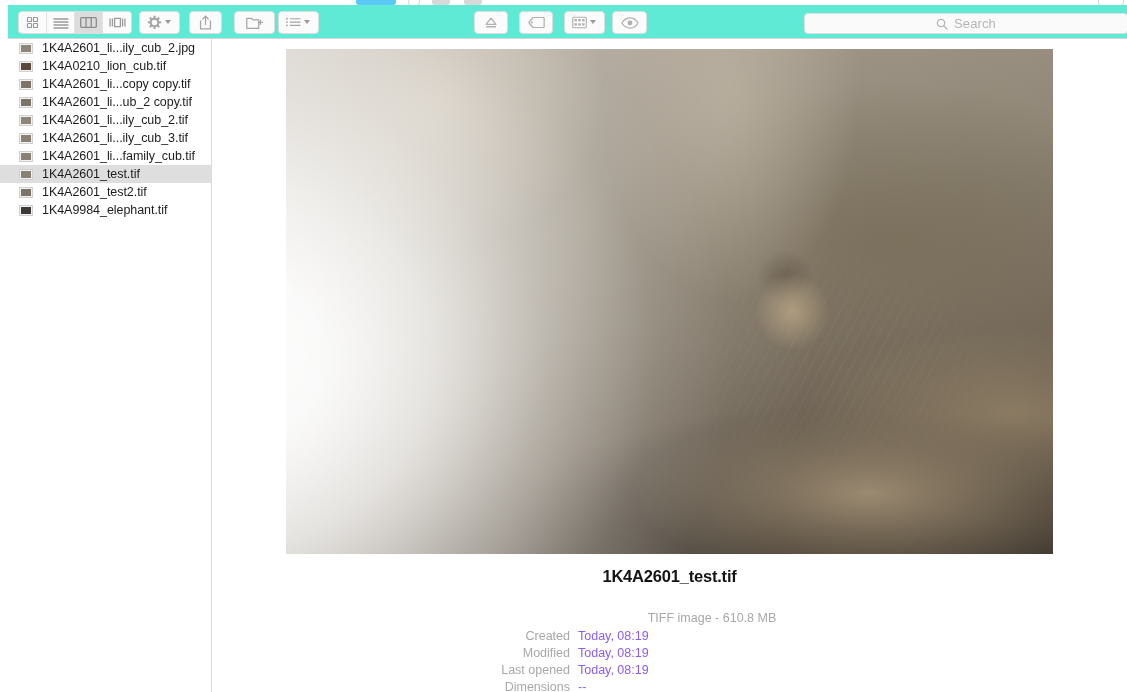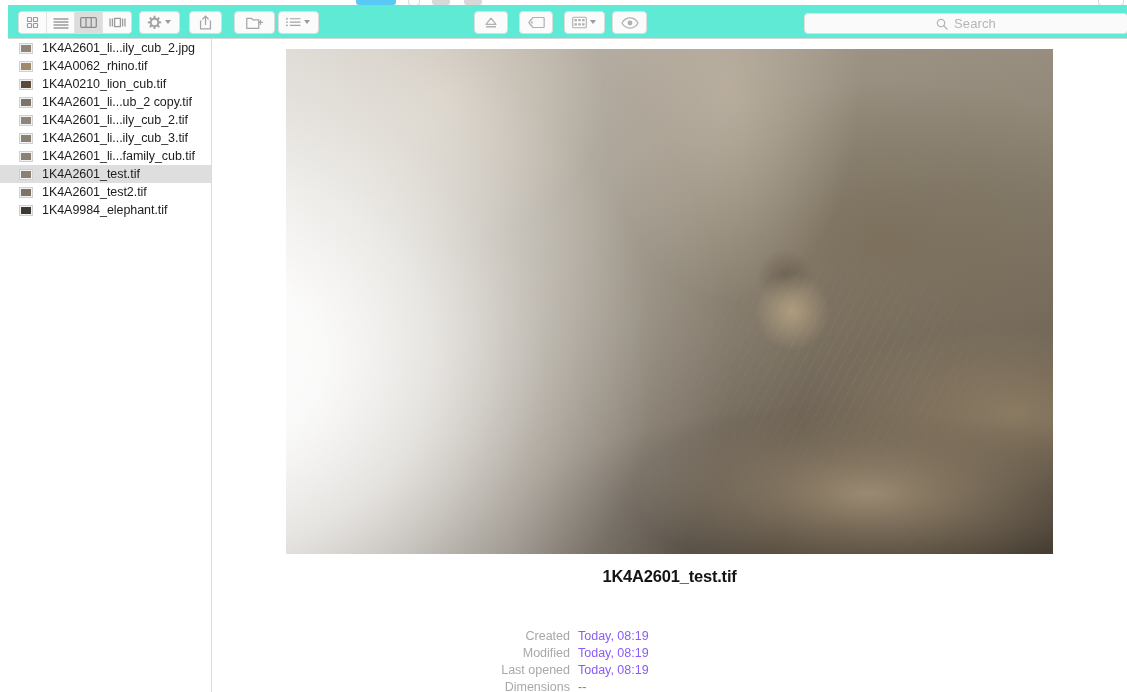--- a/index.html
+++ b/index.html
@@ -283,29 +283,29 @@
 
 <div id="sidebar">
     <div class="frow">
       <div class="fthumb">
         <i style="background: rgb(142, 132, 120);"></i>
       </div>
       <div class="fname">1K4A2601_li...ily_cub_2.jpg</div>
     </div>
     <div class="frow">
       <div class="fthumb">
-        <i style="background: rgb(160, 138, 110);"></i>
-      </div>
-      <div class="fname">1K4A0062_rhino.tif</div>
-    </div>
-    <div class="frow">
-      <div class="fthumb">
         <i style="background: rgb(91, 74, 58);"></i>
       </div>
       <div class="fname">1K4A0210_lion_cub.tif</div>
+    </div>
+    <div class="frow">
+      <div class="fthumb">
+        <i style="background: rgb(125, 116, 104);"></i>
+      </div>
+      <div class="fname">1K4A2601_li...copy copy.tif</div>
     </div>
     <div class="frow">
       <div class="fthumb">
         <i style="background: rgb(125, 116, 104);"></i>
       </div>
       <div class="fname">1K4A2601_li...ub_2 copy.tif</div>
     </div>
     <div class="frow">
       <div class="fthumb">
         <i style="background: rgb(142, 132, 120);"></i>
@@ -372,20 +372,21 @@
        opacity:.55; mask-image: radial-gradient(ellipse 40% 40% at 72% 62%, #000 10%, transparent 75%);
        -webkit-mask-image: radial-gradient(ellipse 40% 40% at 72% 62%, #000 10%, transparent 75%);"></div>
 
     <div class="layer" style="background:
        radial-gradient(ellipse 72% 95% at -8% 62%, rgba(255,255,255,0.98) 0%, rgba(255,255,255,0.93) 18%, rgba(252,251,249,0.72) 38%, rgba(250,248,244,0.36) 58%, rgba(250,248,244,0.08) 78%, rgba(255,255,255,0) 92%);"></div>
 
     <div class="layer" style="background:linear-gradient(100deg, rgba(255,255,255,0.55) 0%, rgba(255,255,255,0.18) 42%, rgba(255,255,255,0.02) 68%, rgba(255,255,255,0) 100%);"></div>
   </div>
 
   <div id="filetitle">1K4A2601_test.tif</div>
+  <div id="kindline">TIFF image - 610.8 MB</div>
   <div id="metatable">
       <div class="mrow">
         <div class="mlabel">Created</div>
         <div class="mvalue">Today, 08:19</div>
       </div>
       <div class="mrow">
         <div class="mlabel">Modified</div>
         <div class="mvalue">Today, 08:19</div>
       </div>
       <div class="mrow">

